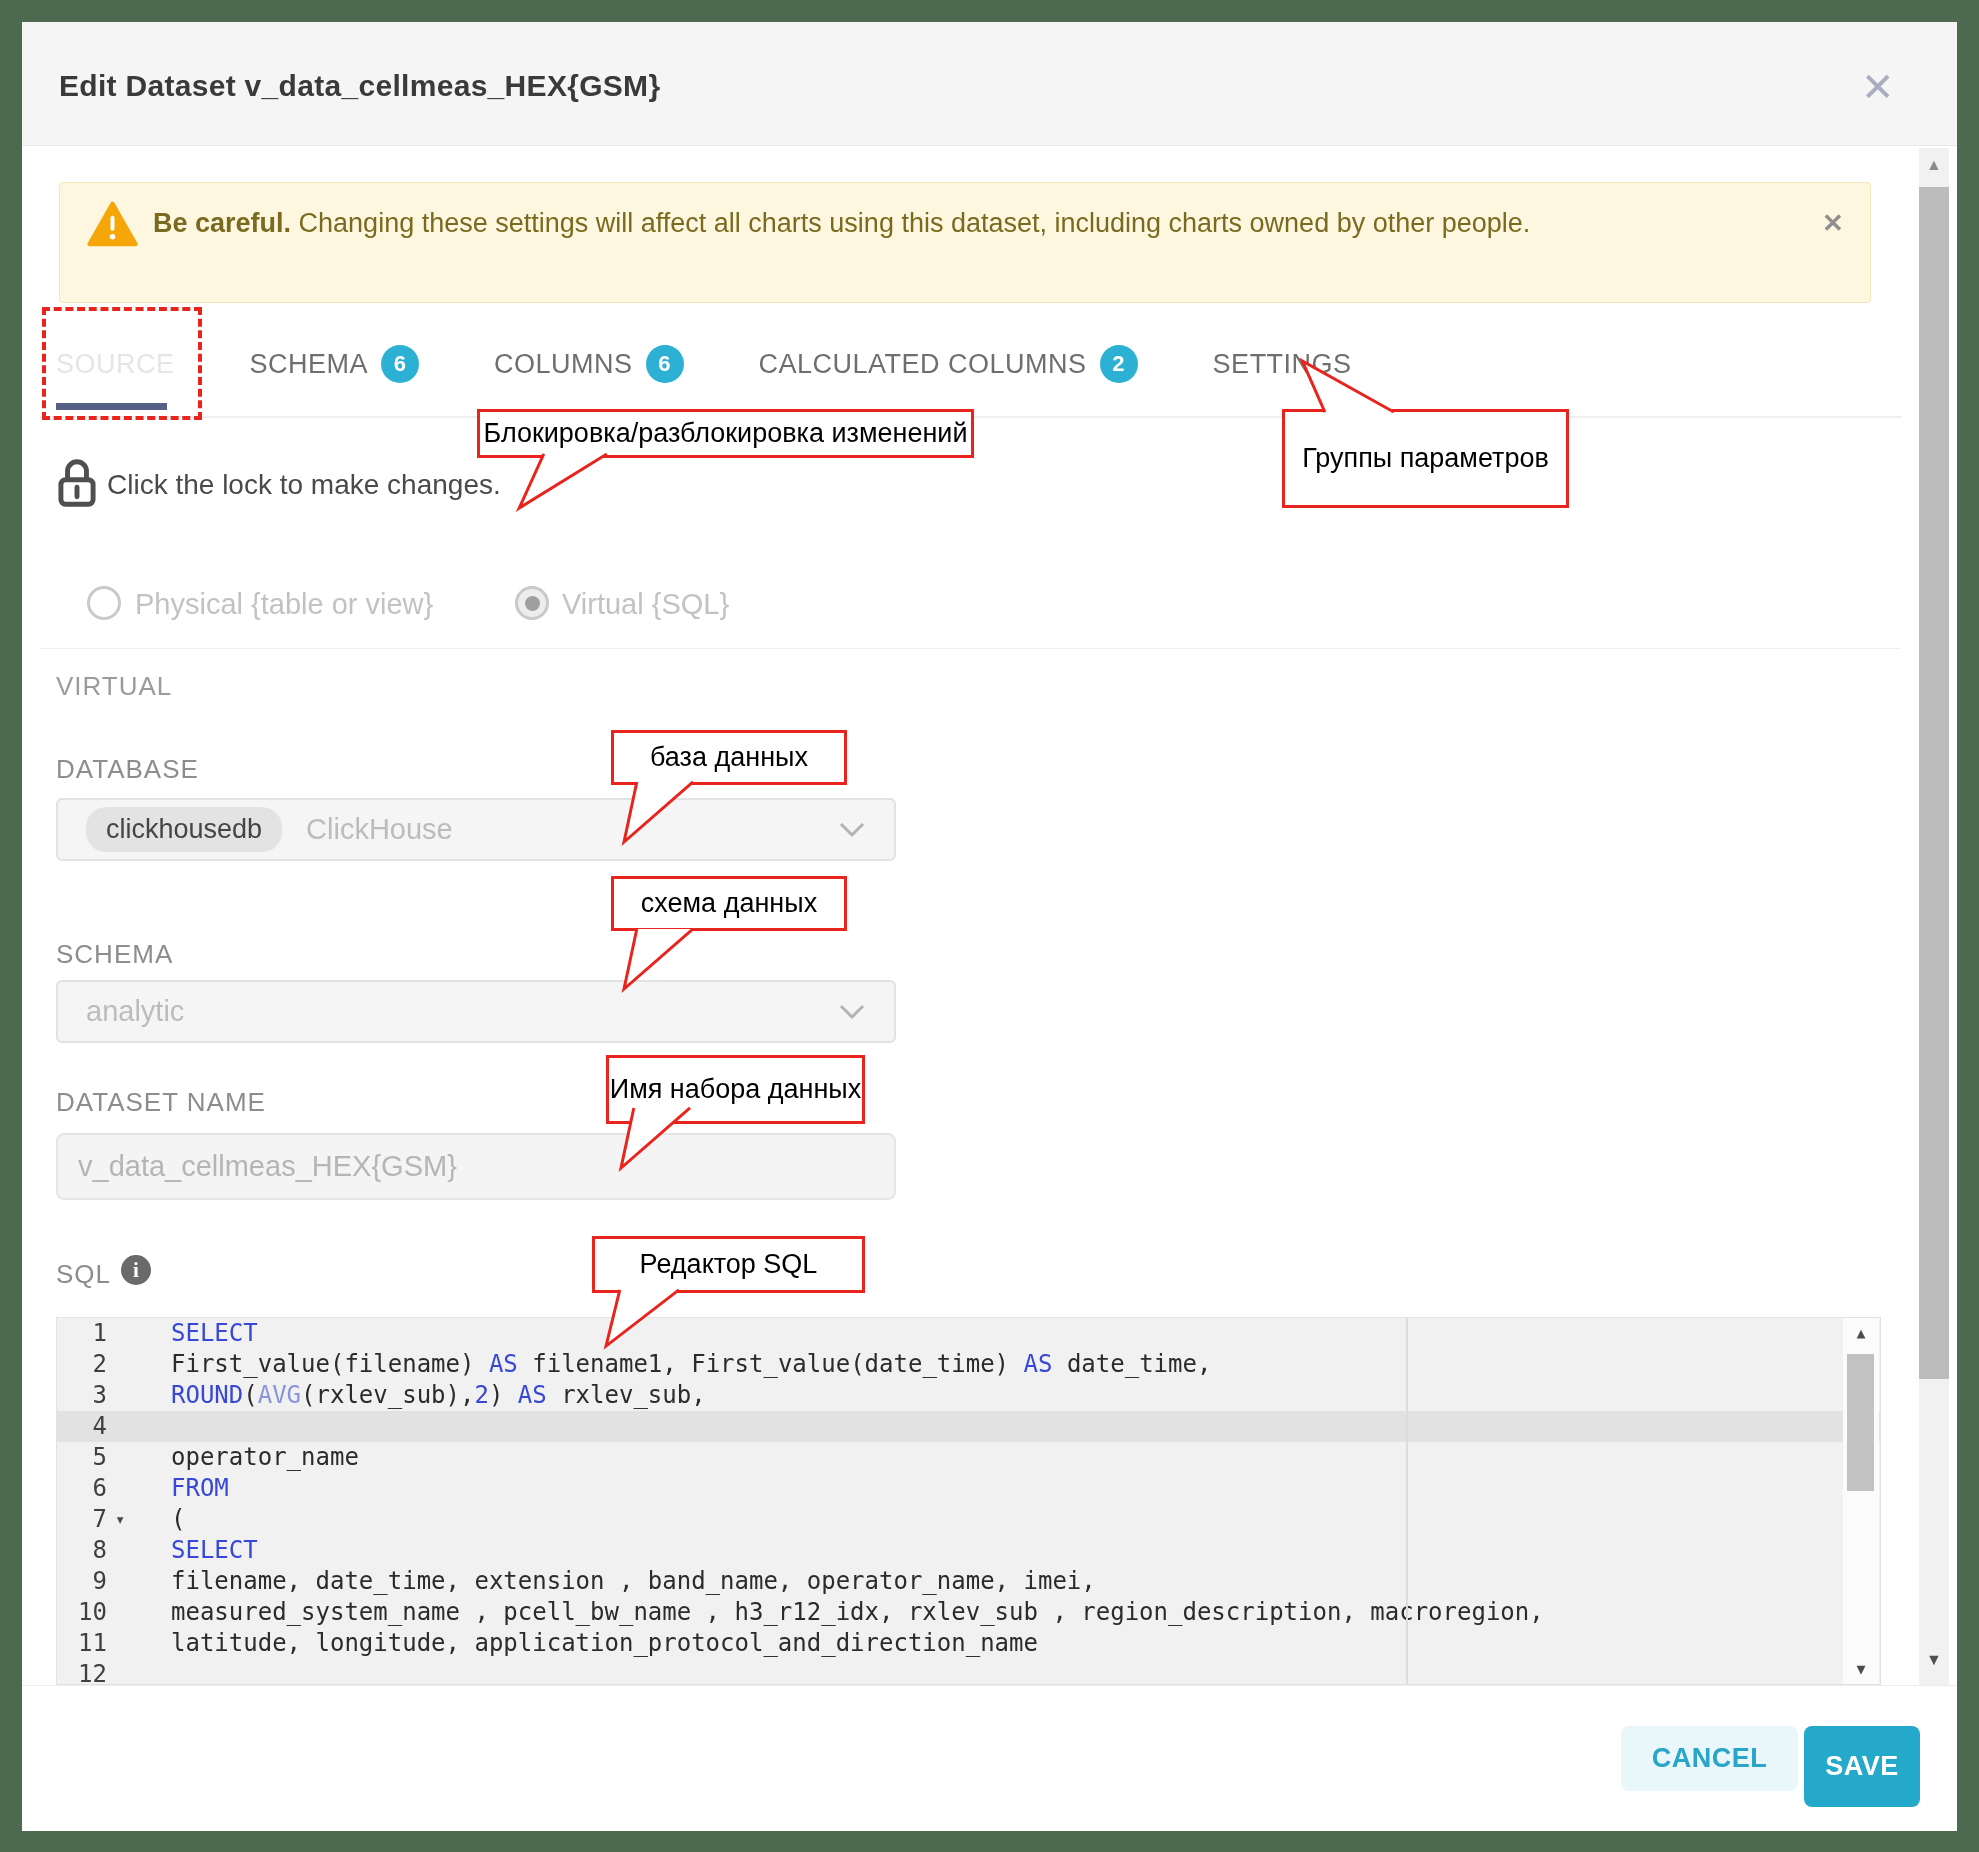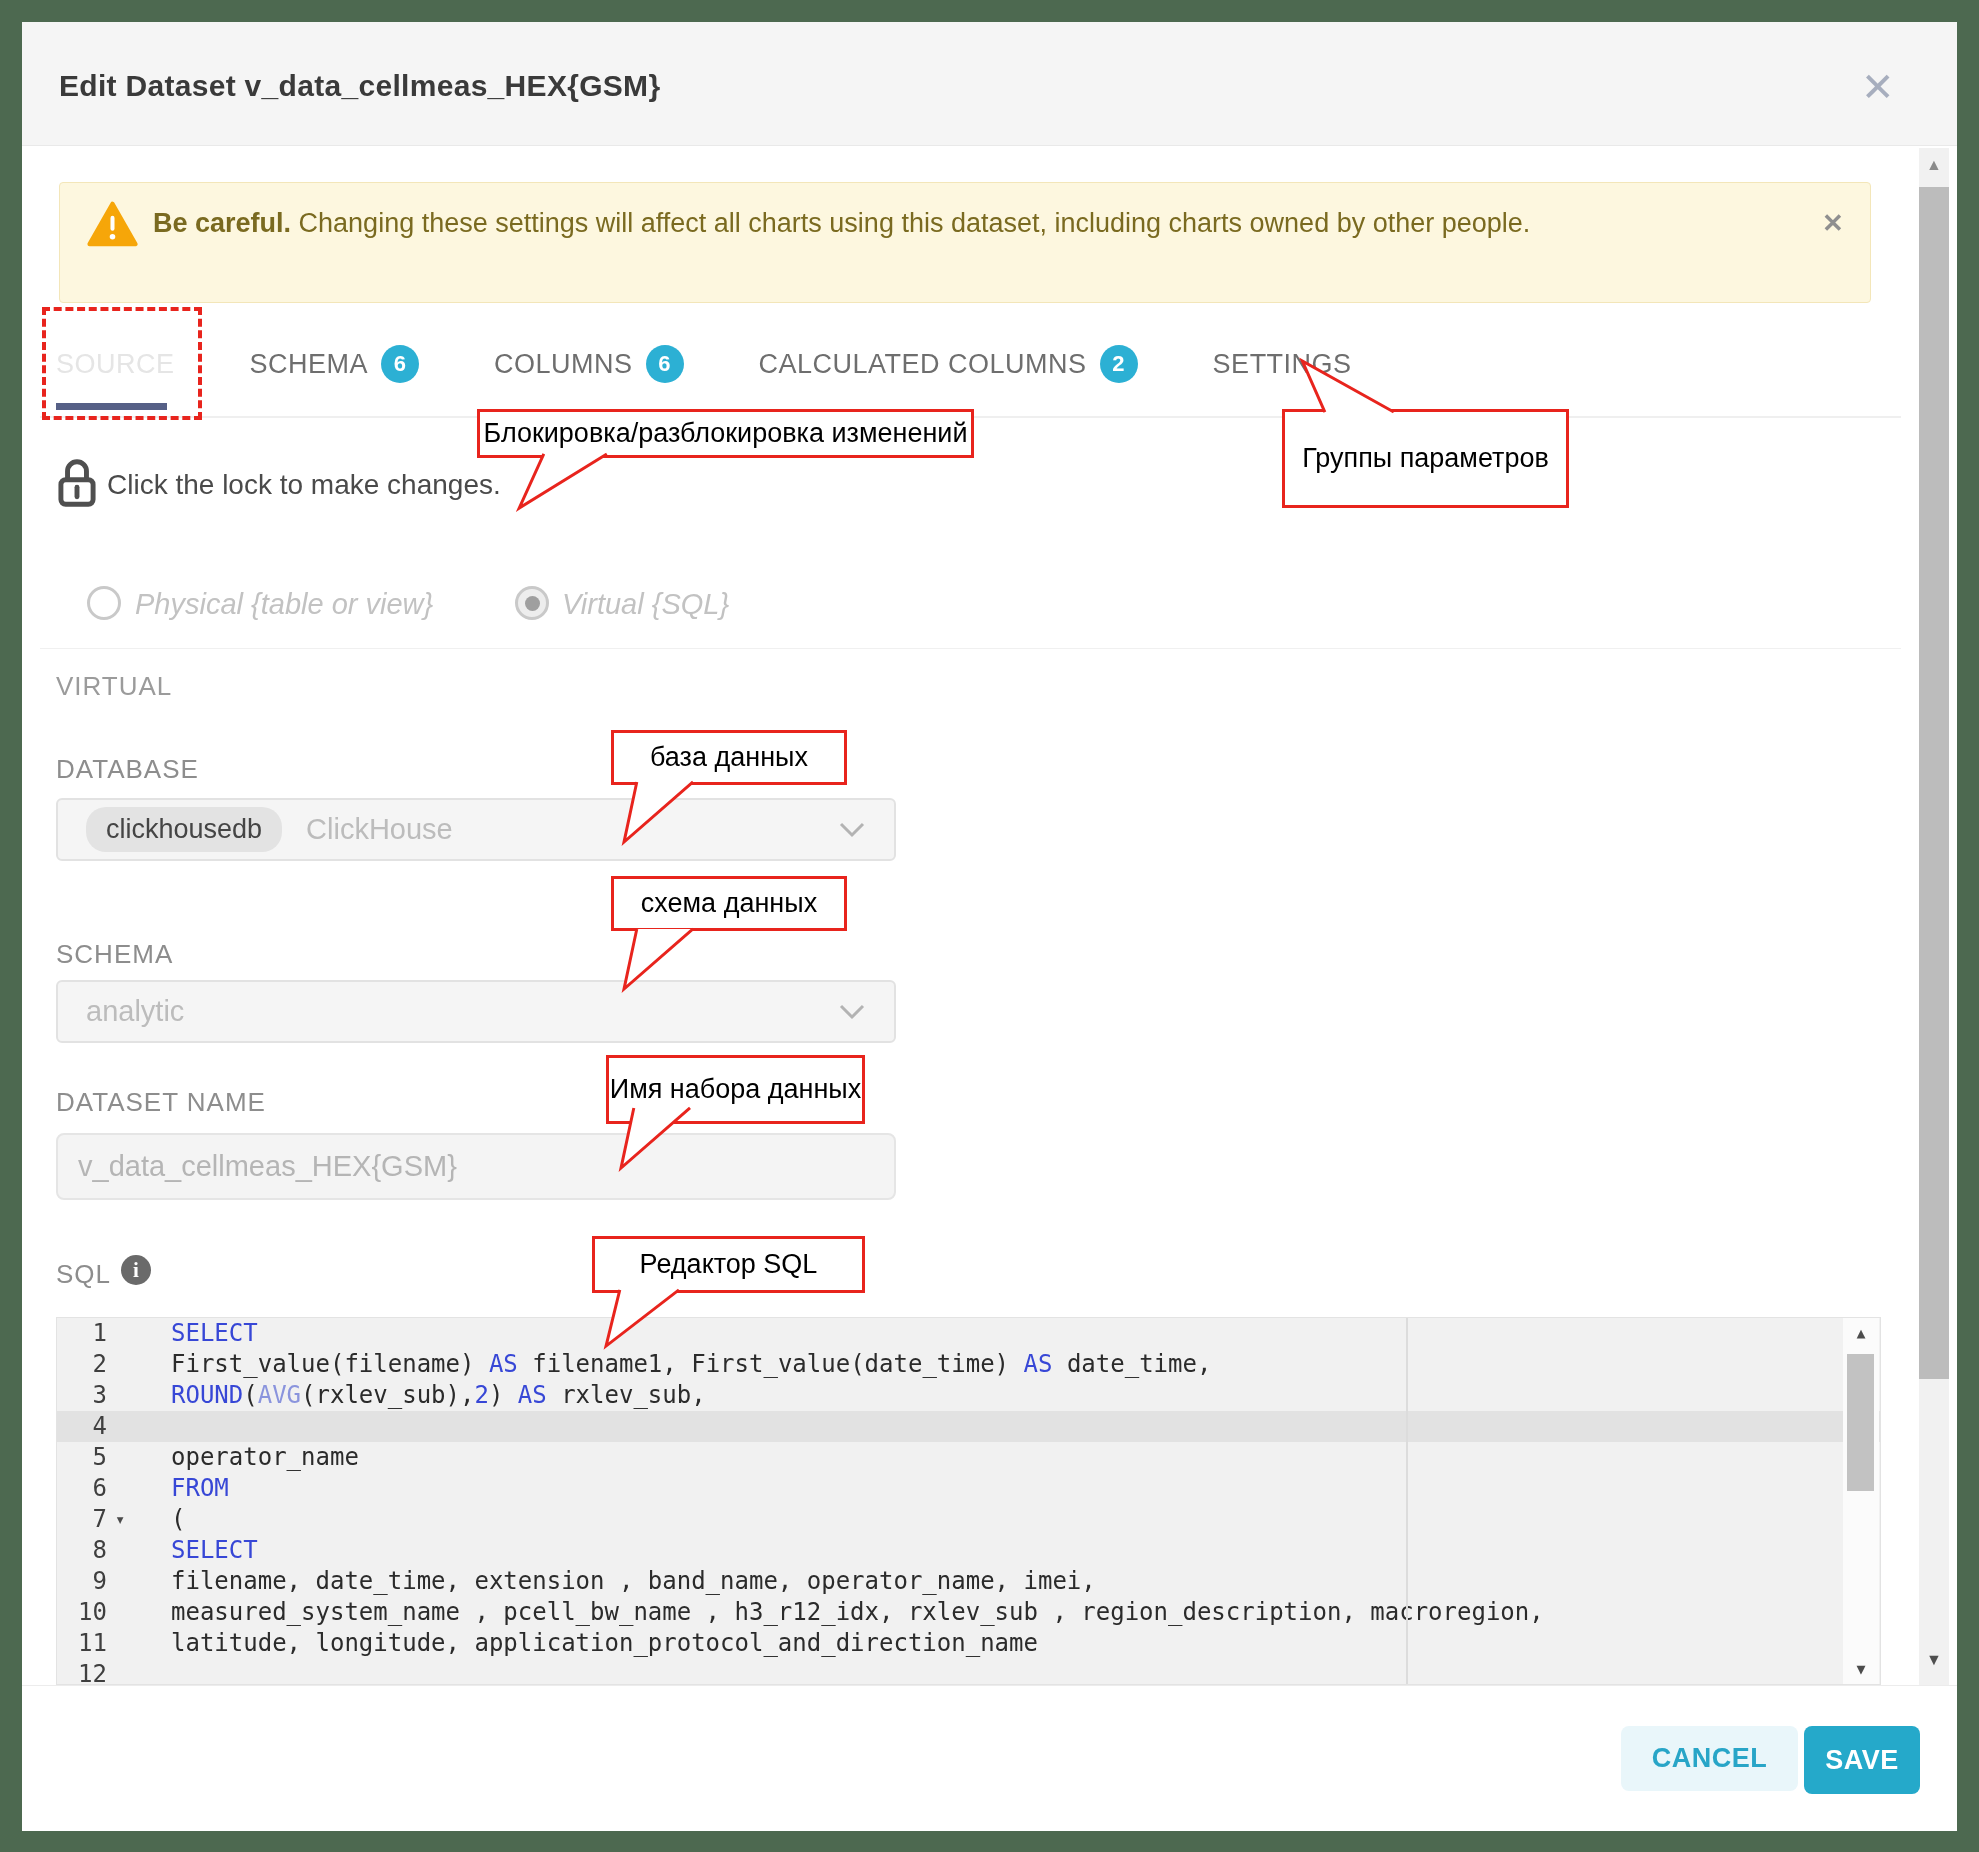--- a/index.html
+++ b/index.html
@@ -26,21 +26,21 @@
   .tab-underline { left:56px; top:403px; width:111px; height:7px; background:#566086; }
 
   .dashed-box { left:42px; top:307px; width:160px; height:113px; border:4px dashed #e8241d; }
 
   .callout { border:3px solid #e8241d; background:#fff; display:flex; align-items:center; justify-content:center; font-size:27px; color:#000; z-index:5; text-align:center; }
   .tail { z-index:6; }
 
   .lock-hint { left:107px; top:469px; font-size:28px; color:#4a4a4a; }
   .lock-icon { left:54px; top:457px; cursor:pointer; }
 
-  .radio-row-label { font-size:29px; color:#c2c2c2;font-style:italic; }
+  .radio-row-label { font-size:29px; color:#c2c2c2; }
   .radio-outer { width:34px; height:34px; border-radius:50%; border:3px solid #c9c9c9; background:#fff; }
   .radio-outer.checked { background:#ededed; display:flex; align-items:center; justify-content:center; }
   .radio-dot { width:15px; height:15px; border-radius:50%; background:#9f9f9f; }
   .section-divider { left:40px; top:648px; width:1861px; height:1px; background:#f0f0f0; }
 
   .micro-label { font-size:26px; color:#8d8d8d; letter-spacing:1px; }
   .select-box { width:840px; height:63px; background:#f5f5f5; border:2px solid #e2e2e2; border-radius:6px; display:flex; align-items:center; padding:0 28px; }
   .select-pill { background:#e3e3e3; border-radius:20px; padding:7px 20px; font-size:27px; font-weight:500; color:#454545; }
   .select-value { color:#bcbcbc; font-size:29px; margin-left:24px; }
   .select-value.solo { margin-left:0; }
@@ -66,21 +66,21 @@
   .sb-arrow { font-size:15px; color:#4c4c4c; text-align:center; width:100%; }
 
   .modal-sb-track { left:1919px; top:148px; width:30px; height:1538px; background:#f1f1f1; }
   .modal-sb-thumb { left:1919px; top:187px; width:30px; height:1192px; background:#bcbcbc; }
   .modal-sb-up { left:1919px; top:156px; width:30px; font-size:16px; color:#8a8a8a; text-align:center; }
   .modal-sb-down { left:1919px; top:1651px; width:30px; font-size:16px; color:#4f4f4f; text-align:center; }
 
   .footer-divider { left:22px; top:1685px; width:1935px; height:1px; background:#ececec; }
   .btn { display:flex; align-items:center; justify-content:center; border-radius:8px; font-size:27px; font-weight:700; letter-spacing:0.5px; cursor:pointer; }
   .btn-cancel { left:1621px; top:1726px; width:177px; height:65px; background:#e9f6fa; color:#28a5c7; }
-  .btn-save { left:1804px; top:1726px; width:116px; height:68px; background:#25a9ca; color:#ffffff; }
+  .btn-save { left:1804px; top:1726px; width:116px; height:81px; background:#25a9ca; color:#ffffff; }
 </style>
 </head>
 <body>
 
 <div class="frame">
   <div class="modal"></div>
   <div class="abs modal-topline"></div>
 
   <div class="abs modal-header"></div>
   <div class="abs modal-title">Edit Dataset v_data_cellmeas_HEX{GSM}</div>

